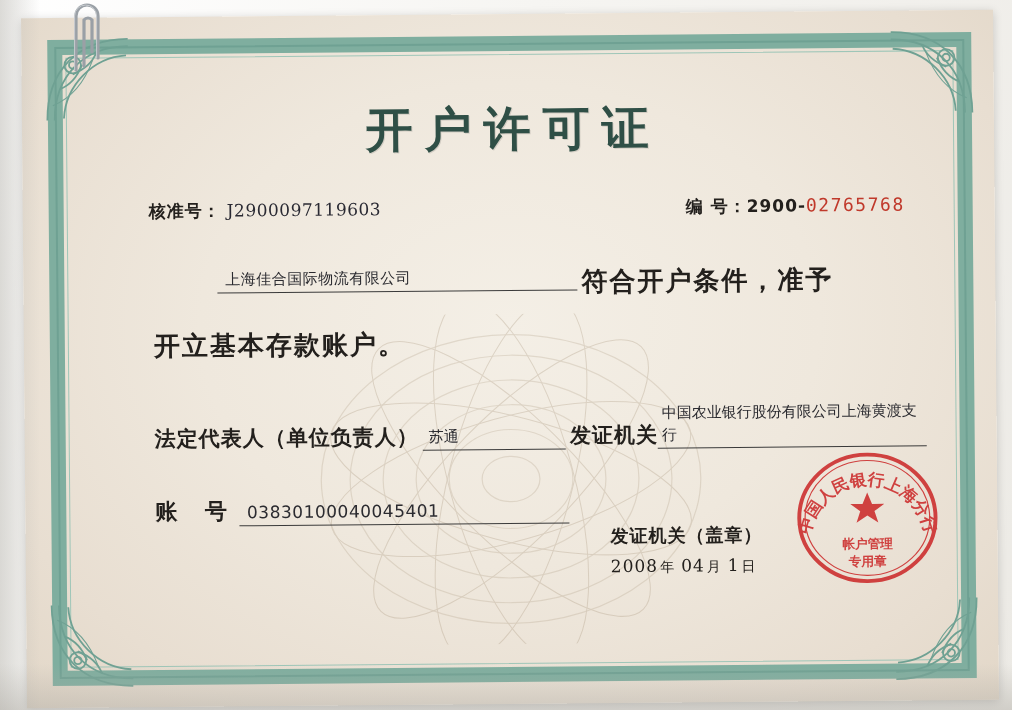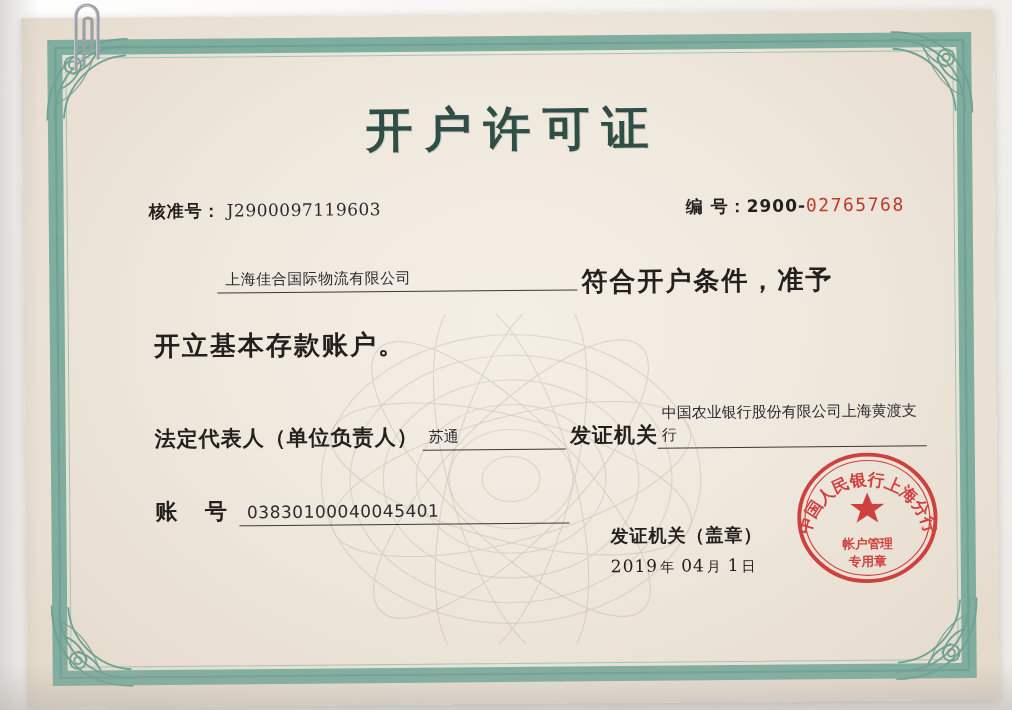--- a/index.html
+++ b/index.html
@@ -427,21 +427,21 @@
       <div class="row-account">
         <span class="lbl">账  号</span>
         <span class="line-long">
           <span class="fill-text">03830100040045401</span>
         </span>
       </div>
 
       <div class="issuer-block">
         <div class="issuer-line">发证机关（盖章）</div>
         <div class="date-line">
-          <span class="num">2019</span><span class="ch">年</span><span class="num">04</span><span class="ch">月</span><span class="num">1</span><span class="ch">日</span>
+          <span class="num">2008</span><span class="ch">年</span><span class="num">04</span><span class="ch">月</span><span class="num">1</span><span class="ch">日</span>
         </div>
       </div>
 
     </div>
 
     <div class="seal">
       <svg viewBox="0 0 160 150">
         <defs>
           <path id="arcpath" d="M 22 86 A 60 60 0 0 1 138 86" fill="none"></path>
         </defs>

